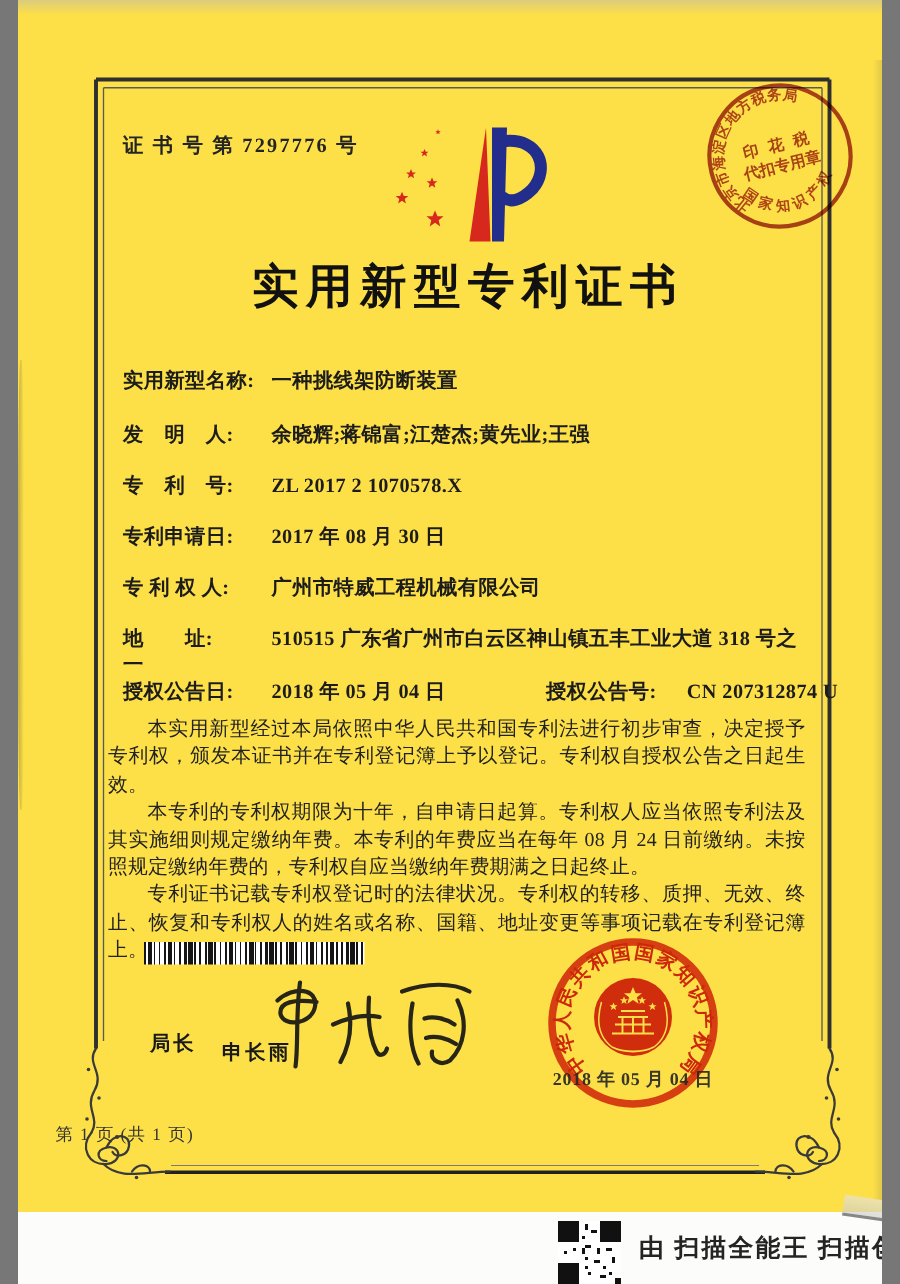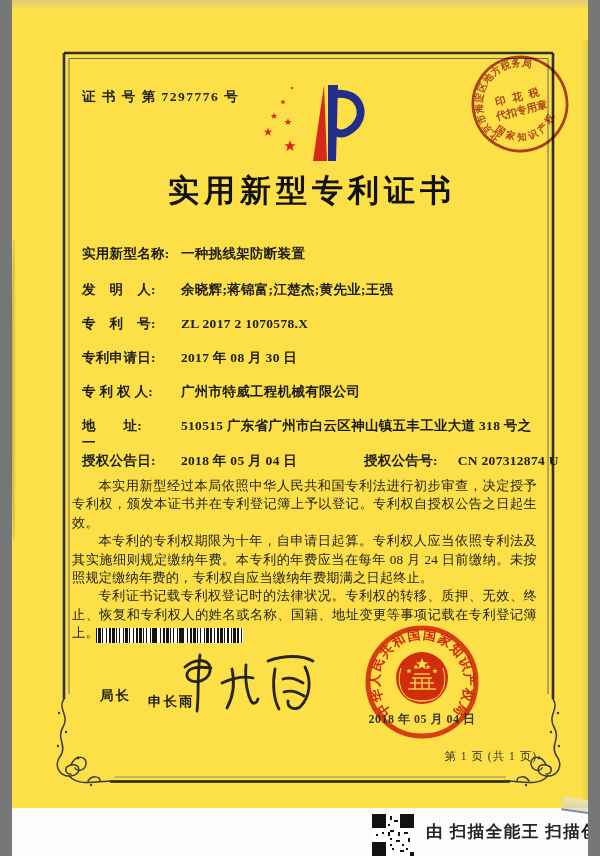--- a/index.html
+++ b/index.html
@@ -37,21 +37,21 @@
   .officer-title{position:absolute;left:88px;top:667px;font-family:"Liberation Sans",sans-serif;
       font-size:13.5px;font-weight:bold;color:#1a1a1a;letter-spacing:2px;z-index:5;margin-top:20px;}
   .officer-name{position:absolute;left:88px;top:693px;font-family:"Liberation Sans",sans-serif;
       font-size:13.5px;font-weight:bold;color:#1a1a1a;letter-spacing:2px;z-index:5;margin-left:48px;}
   .signature{position:absolute;left:164px;top:645px;z-index:6;}
   
   .seal{position:absolute;left:345px;top:617px;z-index:6;mix-blend-mode:multiply;opacity:.95;}
   .seal-date{position:absolute;left:355px;top:711px;width:110px;text-align:center;font-size:12px;
       font-weight:bold;color:rgba(40,40,40,.92);letter-spacing:.5px;z-index:7;}
   
-  .page-footer{position:absolute;left:25px;top:749px;width:500px;text-align:right;font-size:11.5px;
+  .page-footer{position:absolute;left:25px;top:749px;width:500px;text-align:left;font-size:11.5px;
       color:#333;letter-spacing:1px;z-index:5;}
   
   .scan-strip{position:absolute;left:0;top:808px;width:600px;height:48px;background:#fcfcfb;z-index:8;text-align:center;}
   .qr{position:absolute;left:360px;top:6px;}
   .scan-text{position:absolute;left:414px;top:13px;font-size:16.5px;font-weight:bold;color:#242424;
       letter-spacing:1.5px;white-space:nowrap;}
   
   .sh-top{position:absolute;left:0;top:0;width:600px;height:10px;z-index:9;opacity:.5;pointer-events:none;
       background:linear-gradient(#b9b7b4,rgba(255,255,255,0));}
   .sh-left{position:absolute;left:0;top:240px;width:4px;height:300px;z-index:9;opacity:.55;pointer-events:none;

